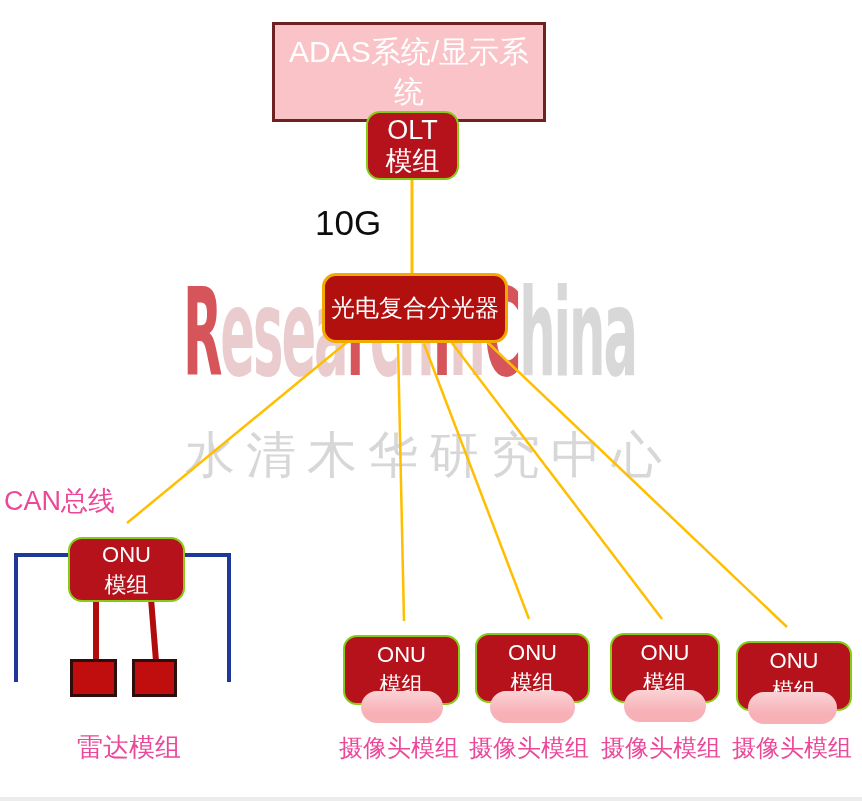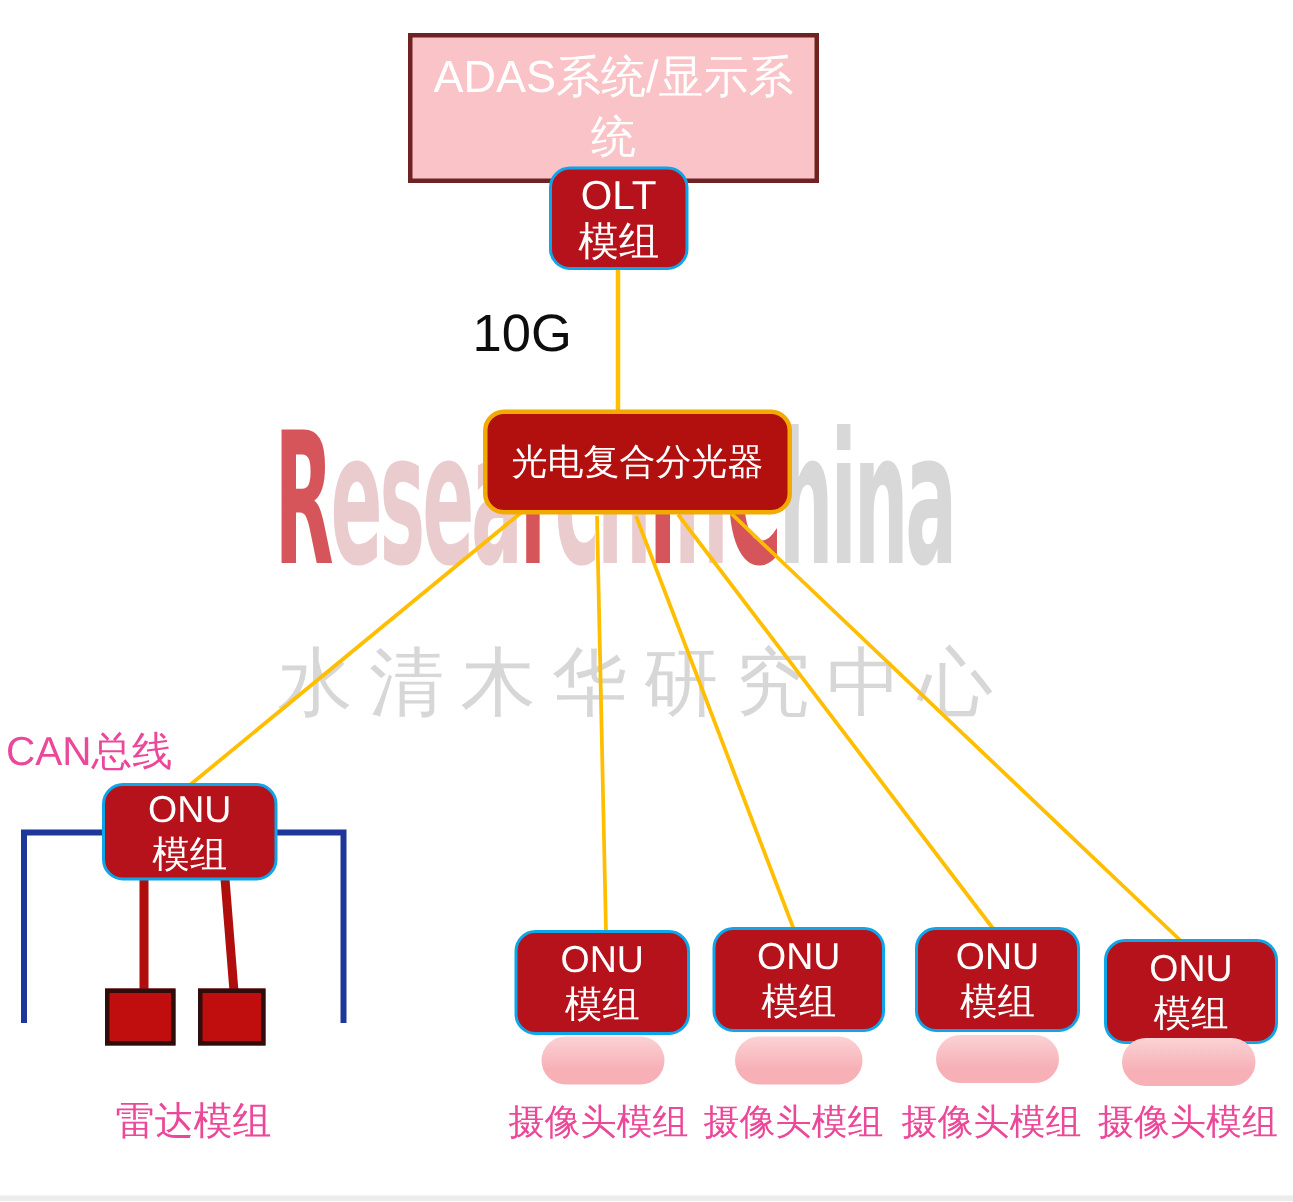--- a/index.html
+++ b/index.html
@@ -23,28 +23,28 @@
   }
   
   .wires{position:absolute;left:0;top:0;z-index:1;}
   
   .box{position:absolute;display:flex;flex-direction:column;align-items:center;justify-content:center;text-align:center;z-index:2;box-sizing:border-box;}
   .adas{
     left:272px;top:22px;width:274px;height:100px;
     background:#f9c3c7;border:3px solid #6e2222;color:#ffffff;
     font-size:30px;line-height:40px;padding:0 5px;word-break:break-all;
   }
-  .redbox{background:#b5121b;color:#ffffff;border-radius:14px;border:2px solid #0ea5e9;}
+  .redbox{background:#b5121b;color:#ffffff;border-radius:14px;border:2px solid #84cc16;}
   .olt{left:366px;top:111px;width:93px;height:69px;font-size:27px;line-height:31px;}
   .splitter{
-    left:322px;top:273px;width:206px;height:70px;
+    left:322px;top:273px;width:186px;height:70px;
     background:#b1100f;border:3px solid #f2a900;border-radius:14px;
     color:#ffffff;font-size:24px;z-index:2;
   }
-  .onu{font-size:25px;line-height:30px;}
+  .onu{font-size:22px;line-height:30px;margin-top:15px;}
   .onu-left{left:68px;top:522px;width:117px;height:65px;}
   .onu-c1{left:343px;top:620px;width:117px;height:70px;}
   .onu-c2{left:475px;top:618px;width:115px;height:70px;}
   .onu-c3{left:610px;top:618px;width:110px;height:70px;}
   .onu-c4{left:736px;top:626px;width:116px;height:70px;}
   
   .sq{position:absolute;z-index:2;background:#c00d0d;border:3px solid #2f0d0d;box-sizing:border-box;}
   .sq1{left:70px;top:659px;width:47px;height:38px;}
   .sq2{left:132px;top:659px;width:45px;height:38px;}
   

